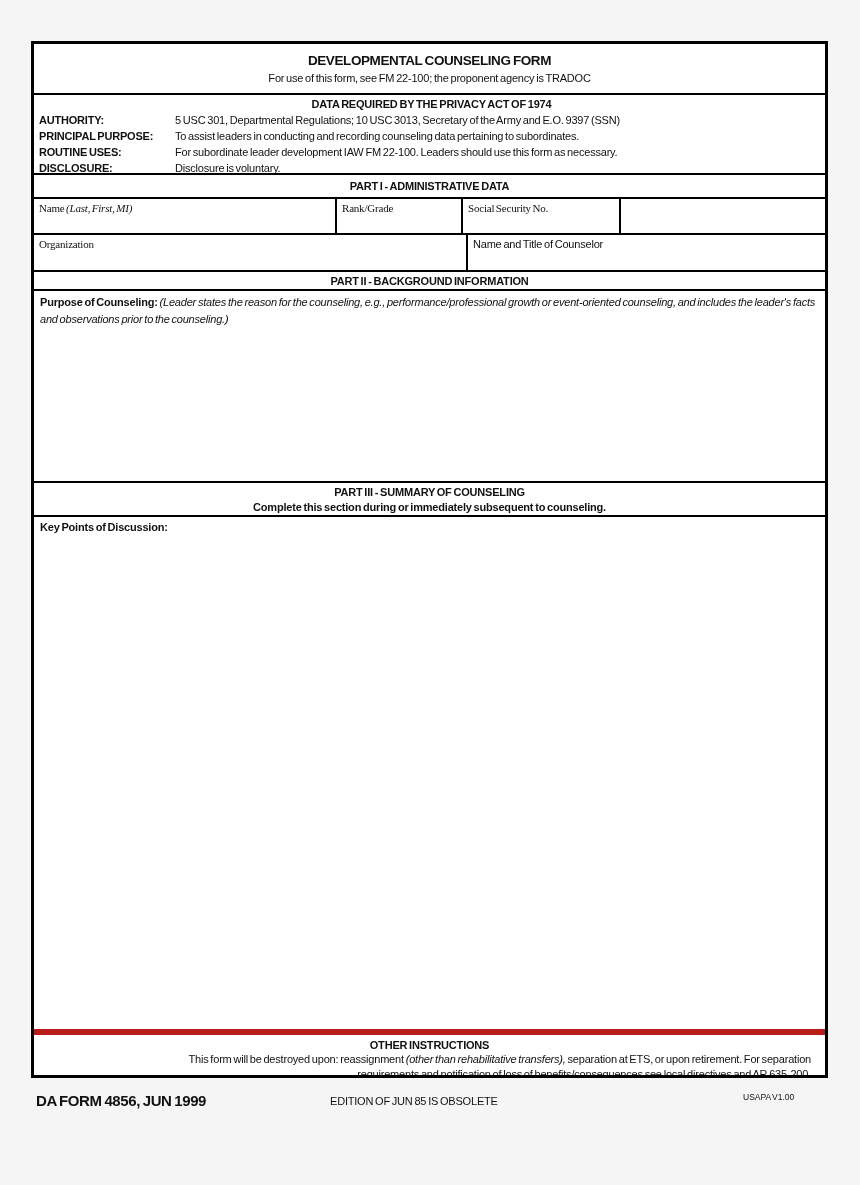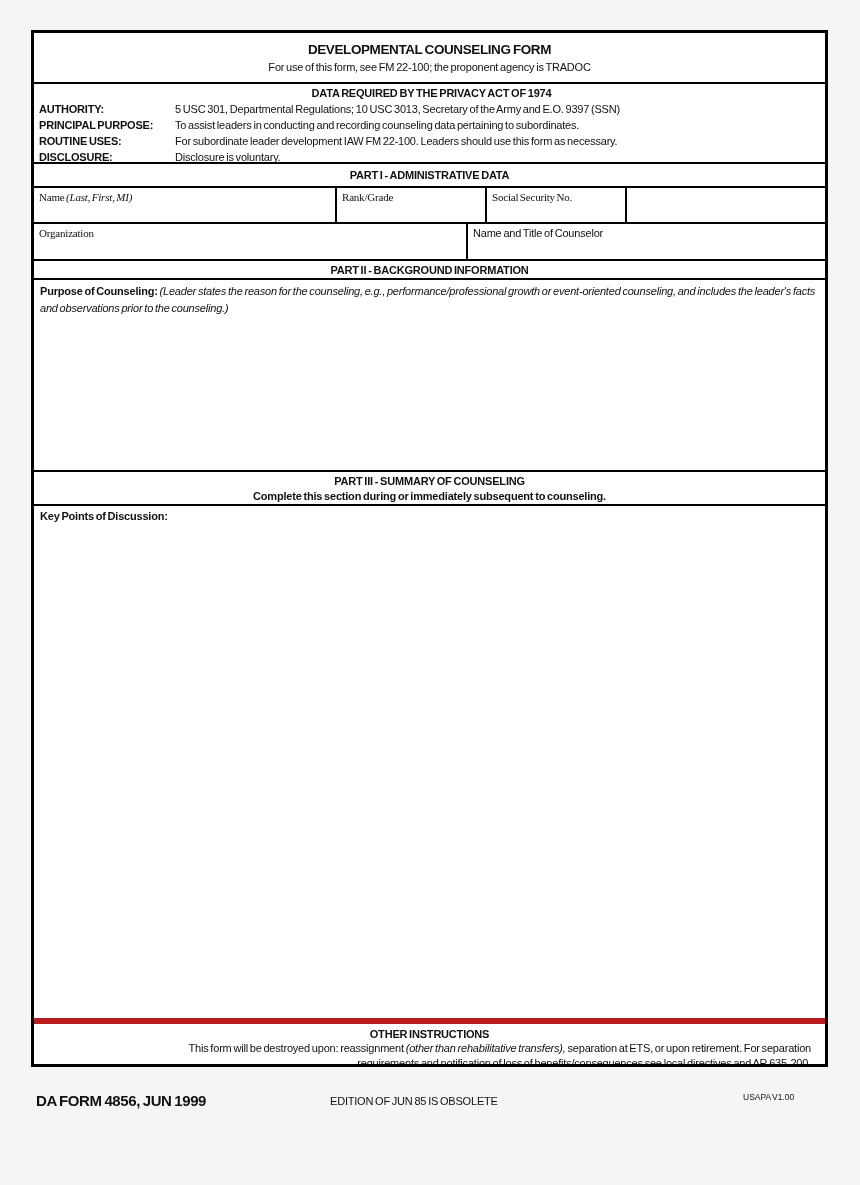--- a/index.html
+++ b/index.html
@@ -6,21 +6,21 @@
   html,body { width:860px; height:1185px; }
   body {
     background:#f5f5f5;
     font-family:"Liberation Sans", sans-serif;
     color:#111;
     position:relative;
     letter-spacing:-0.2px;
     word-spacing:-1px;
   }
   .form {
-    position:absolute; left:31px; top:30px;
+    position:absolute; left:31px; top:41px;
     width:797px; height:1037px;
     border:3px solid #000;
     background:#fff;
     display:flex; flex-direction:column;
   }
   .sec { width:100%; overflow:hidden; }
   .bold { font-weight:bold; }
   .italic { font-style:italic; }
 
   .sec-header { height:51px; border-bottom:2px solid #000; padding-top:9px; }
@@ -37,22 +37,22 @@
   .strip-2 { height:19px; line-height:18px; border-bottom:2px solid #000; }
   .strip-3 { height:34px; border-bottom:2px solid #000; padding-top:2px; }
   .strip-3 div { line-height:15px; }
 
   .row { display:flex; border-bottom:2px solid #000; font-size:11px; }
   .row-1 { height:36px; }
   .row-2 { height:37px; }
   .cell { padding:3px 5px; overflow:hidden; }
   .cell.vr { border-right:2px solid #000;font-family:Liberation Serif, serif; }
   .c-name { width:303px; }
-  .c-rank { width:150px; }
-  .c-ssn  { width:140px; }
+  .c-rank { width:126px; }
+  .c-ssn  { width:158px; }
   .c-date { flex:1; }
   .c-org  { width:434px; }
   .c-counselor { flex:1; }
 
   .purpose-box { height:192px; border-bottom:2px solid #000; padding:3px 6px; font-size:11px; line-height:16.5px; }
   .keypoints-box { height:518px; border-bottom:6px solid #b91c1c; padding:4px 6px; font-size:11px; }
 
   .sec-other { flex:1; padding-top:3px; font-size:11px; }
   .oi-title { font-weight:bold; text-align:center; line-height:14px; }
   .oi-line { text-align:right; line-height:15px; padding:0 14px; }

